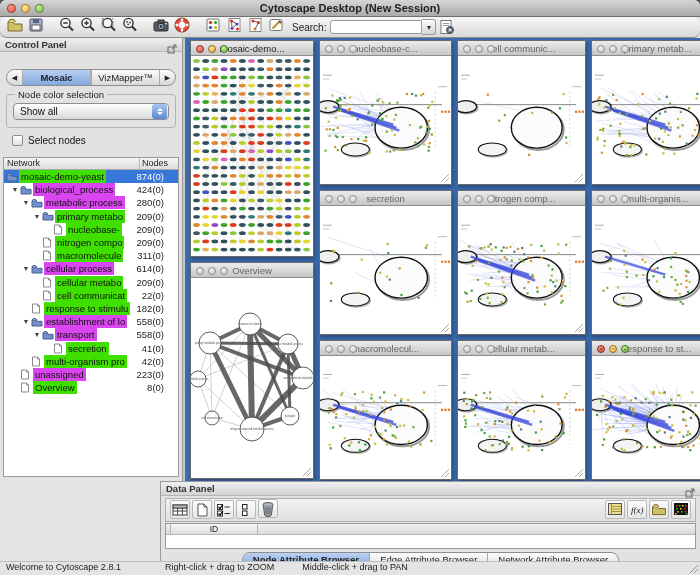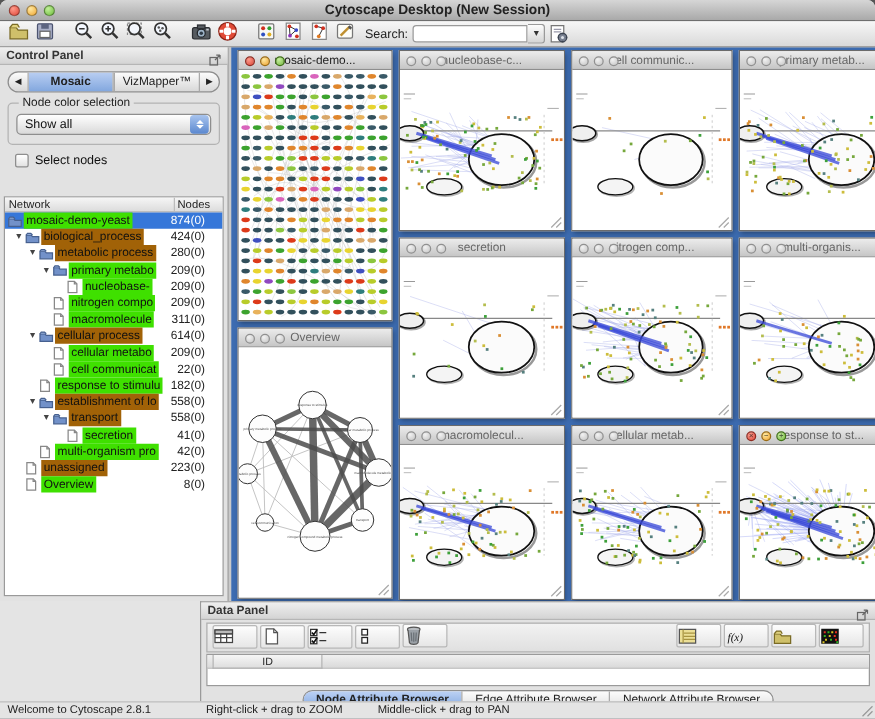--- a/index.html
+++ b/index.html
@@ -9,39 +9,39 @@
   
   #titlebar { position:relative; height:17px; background:linear-gradient(#d6d6d6,#a9a9a9); border-bottom:1px solid #6e6e6e; border-radius:6px 6px 0 0; }
   #titlebar .title { position:absolute; left:0; right:0; top:2px; text-align:center; font-size:11px; font-weight:bold; color:#222; }
   .lights { position:absolute; left:7px; top:4px; display:flex; gap:5px; }
   .light { width:9px; height:9px; border-radius:50%; border:1px solid rgba(0,0,0,.35); }
   .light.red { background:radial-gradient(circle at 35% 30%, #ff9a8a, #e0483a); }
   .light.yellow { background:radial-gradient(circle at 35% 30%, #ffe9a0, #f0a835); }
   .light.green { background:radial-gradient(circle at 35% 30%, #c2f09a, #6fbe3e); }
 
   
-  #toolbar { height:21px; background:linear-gradient(#f7f7f7,#d9d9d9); border-bottom:1px solid #8a8a8a; display:flex; align-items:center; padding:0 4px; }
+  #toolbar { height:21px; background:linear-gradient(#f7f7f7,#d9d9d9); border-bottom:1px solid #8a8a8a; display:flex; align-items:center; padding:0 4px;border-radius:7px; }
   .tb-icon { width:19px; height:19px; display:inline-flex; align-items:center; justify-content:center; margin:0 1px; }
   .tb-sep { width:1px; height:15px; background:#b0b0b0; margin:0 5px; }
   #search-area { display:flex; align-items:center; margin-left:6px; }
   #search-label { font-size:10px; color:#222; margin-right:4px; }
   #search-input { width:92px; height:14px; border:1px solid #9a9a9a; border-radius:3px 0 0 3px; background:#fff; font-size:10px; padding:0 3px; outline:none; }
   #search-drop { width:14px; height:16px; border:1px solid #9a9a9a; border-left:none; border-radius:0 3px 3px 0; background:linear-gradient(#fdfdfd,#d5d5d5); font-size:7px; color:#333; display:flex; align-items:center; justify-content:center; }
 
   
   #main { position:absolute; top:38px; left:0; width:700px; height:443px; display:flex; }
   #control-panel { width:183px; height:100%; background:#e2e2e2; border-right:1px solid #9a9a9a; position:relative; }
   #splitter { width:2px; background:#c9c9c9; }
   #desktop { position:relative; flex:1; background:#3d6cb1; overflow:hidden; }
 
   
   .panel-titlebar { height:14px; background:linear-gradient(#efefef,#d4d4d4); border-bottom:1px solid #b5b5b5; display:flex; align-items:center; padding:0 5px; }
   .panel-titlebar .ptitle { font-size:9.5px; font-weight:bold; color:#333; flex:1; }
   .float-icon { width:10px; height:10px; }
-  #cp-tabs { display:flex; align-items:center; margin:5px 6px 0 6px; height:17px; border:1px solid #8e8e8e; border-radius:9px; background:linear-gradient(#fcfcfc,#d8d8d8); overflow:hidden; }
+  #cp-tabs { display:flex; align-items:center; margin:17px 6px 0 6px; height:17px; border:1px solid #8e8e8e; border-radius:9px; background:linear-gradient(#fcfcfc,#d8d8d8); overflow:hidden; }
   .cp-arrow { width:15px; text-align:center; font-size:7px; color:#222; line-height:17px; }
   .cp-tab { flex:1; text-align:center; font-size:9.5px; color:#222; line-height:16px; border-left:1px solid #aaa; border-right:1px solid #aaa; }
   .cp-tab.selected { background:linear-gradient(#b9cef2,#7fa5dd); font-weight:bold; }
   #group-box { margin:8px 6px 0 6px; border:1px solid #b3b3b3; border-radius:4px; padding:8px 6px 7px 6px; position:relative; }
   #group-box .legend { position:absolute; top:-6px; left:8px; background:#e2e2e2; padding:0 3px; font-size:9.5px; color:#222; }
   #node-color-dropdown { height:17px; border:1px solid #8e8e8e; border-radius:4px; background:linear-gradient(#ffffff,#d9d9d9); display:flex; align-items:center; position:relative; }
   #node-color-dropdown .val { flex:1; font-size:10px; padding-left:6px; color:#111; }
   #node-color-dropdown .stepper { width:15px; height:15px; margin-right:1px; border-radius:3px; background:linear-gradient(#a8c4ee,#5b88cf); display:flex; flex-direction:column; align-items:center; justify-content:center; gap:1px; }
   .tri-up { width:0; height:0; border-left:3px solid transparent; border-right:3px solid transparent; border-bottom:3px solid #fff; }
   .tri-down { width:0; height:0; border-left:3px solid transparent; border-right:3px solid transparent; border-top:3px solid #fff; }
@@ -53,39 +53,39 @@
   #network-table-header { height:12px; display:flex; background:linear-gradient(#f6f6f6,#dcdcdc); border-bottom:1px solid #aaa; font-size:9px; color:#222; }
   #network-table-header .c1 { flex:1; padding-left:3px; border-right:1px solid #bbb; }
   #network-table-header .c2 { width:38px; padding-left:2px; }
   .tree-row { position:relative; height:13.2px; display:flex; align-items:center; font-size:9.5px; color:#111; white-space:nowrap; }
   .tree-row.selected { background:#3677d9; }
   .tree-row.selected .count { color:#fff; }
   .tree-arrow { font-size:7px; color:#444; width:10px; text-align:center; flex:none; }
   .tree-icon { width:13px; flex:none; display:inline-flex; }
   .tree-label { padding:1px 2px; line-height:11px; }
   .hl-green { background:#3fe000; }
-  .hl-red { background:#a16207; }
+  .hl-red { background:#d946ef; }
   .count { position:absolute; left:120px; width:40px; text-align:right; font-size:9.5px; color:#222; }
 
   
   .iframe { position:absolute; background:#fff; border:1px solid #6b6b6b; box-shadow:1px 2px 4px rgba(0,0,0,.35); }
   .iframe-titlebar { position:relative; height:15px; background:linear-gradient(#ececec,#c6c6c6); border-bottom:1px solid #8e8e8e; }
   .iframe-titlebar .ititle { position:absolute; left:0; right:0; top:1.5px; text-align:center; font-size:9.5px; color:#666; }
   .iframe.active .ititle { color:#222; }
   .ilights { position:absolute; left:5px; top:3.5px; display:flex; gap:4px; z-index:2; }
   .ilight { width:8px; height:8px; border-radius:50%; border:1px solid #909090; background:radial-gradient(circle at 35% 30%, #f2f2f2, #c4c4c4); font-size:6px; line-height:6px; text-align:center; color:rgba(0,0,0,.55); font-weight:bold; }
   .ilight.on-red { background:radial-gradient(circle at 35% 30%, #ff9a8a, #d9493c); border-color:#8e2a20; }
   .ilight.on-yellow { background:radial-gradient(circle at 35% 30%, #ffe9a0, #eda231); border-color:#9a6b14; }
   .ilight.on-green { background:radial-gradient(circle at 35% 30%, #c6ef9e, #78b844); border-color:#3f7016; }
   .iframe-body { position:relative; overflow:hidden; background:#fff; }
 
   
   #data-panel { position:absolute; top:481px; left:160px; width:540px; height:80px; background:#e2e2e2; border-top:1px solid #9a9a9a; border-left:1px solid #9a9a9a; }
   #dp-toolbar { height:24px; margin:2px 4px 0 4px; border:1px solid #b0b0b0; background:linear-gradient(#f2f2f2,#e0e0e0); display:flex; align-items:center; padding:0 3px; }
-  .dp-icon { width:36px; height:19px; border:1px solid #b8b8b8; border-radius:2px; background:linear-gradient(#fdfdfd,#e6e6e6); display:inline-flex; align-items:center; justify-content:flex-start; margin:0 1px; }
+  .dp-icon { width:20px; height:19px; border:1px solid #b8b8b8; border-radius:2px; background:linear-gradient(#fdfdfd,#e6e6e6); display:inline-flex; align-items:center; justify-content:center; margin:0 1px; }
   #dp-table { margin:1px 4px 0 4px; height:26px; background:#fff; border:1px solid #9a9a9a; position:relative; }
   #dp-table-header { height:11px; background:linear-gradient(#f0f0f0,#dadada); border-bottom:1px solid #b5b5b5; }
   #dp-id-cell { position:absolute; left:4px; top:0; width:88px; height:11px; border:1px solid #b5b5b5; border-top:none; background:linear-gradient(#f6f6f6,#dedede); text-align:center; font-size:8.5px; color:#222; line-height:10px; }
   #dp-tabs { display:flex; justify-content:center; margin-top:3px; }
   .dp-tabset { display:flex; border:1px solid #8e8e8e; border-radius:8px; overflow:hidden; background:linear-gradient(#fcfcfc,#e0e0e0); }
   .dp-tab { font-size:9.5px; color:#222; padding:1px 10px 2px 10px; border-right:1px solid #aaa; }
   .dp-tab:last-child { border-right:none; }
   .dp-tab.selected { background:linear-gradient(#bcd1f4,#82a8e0); font-weight:bold; }
 
   

